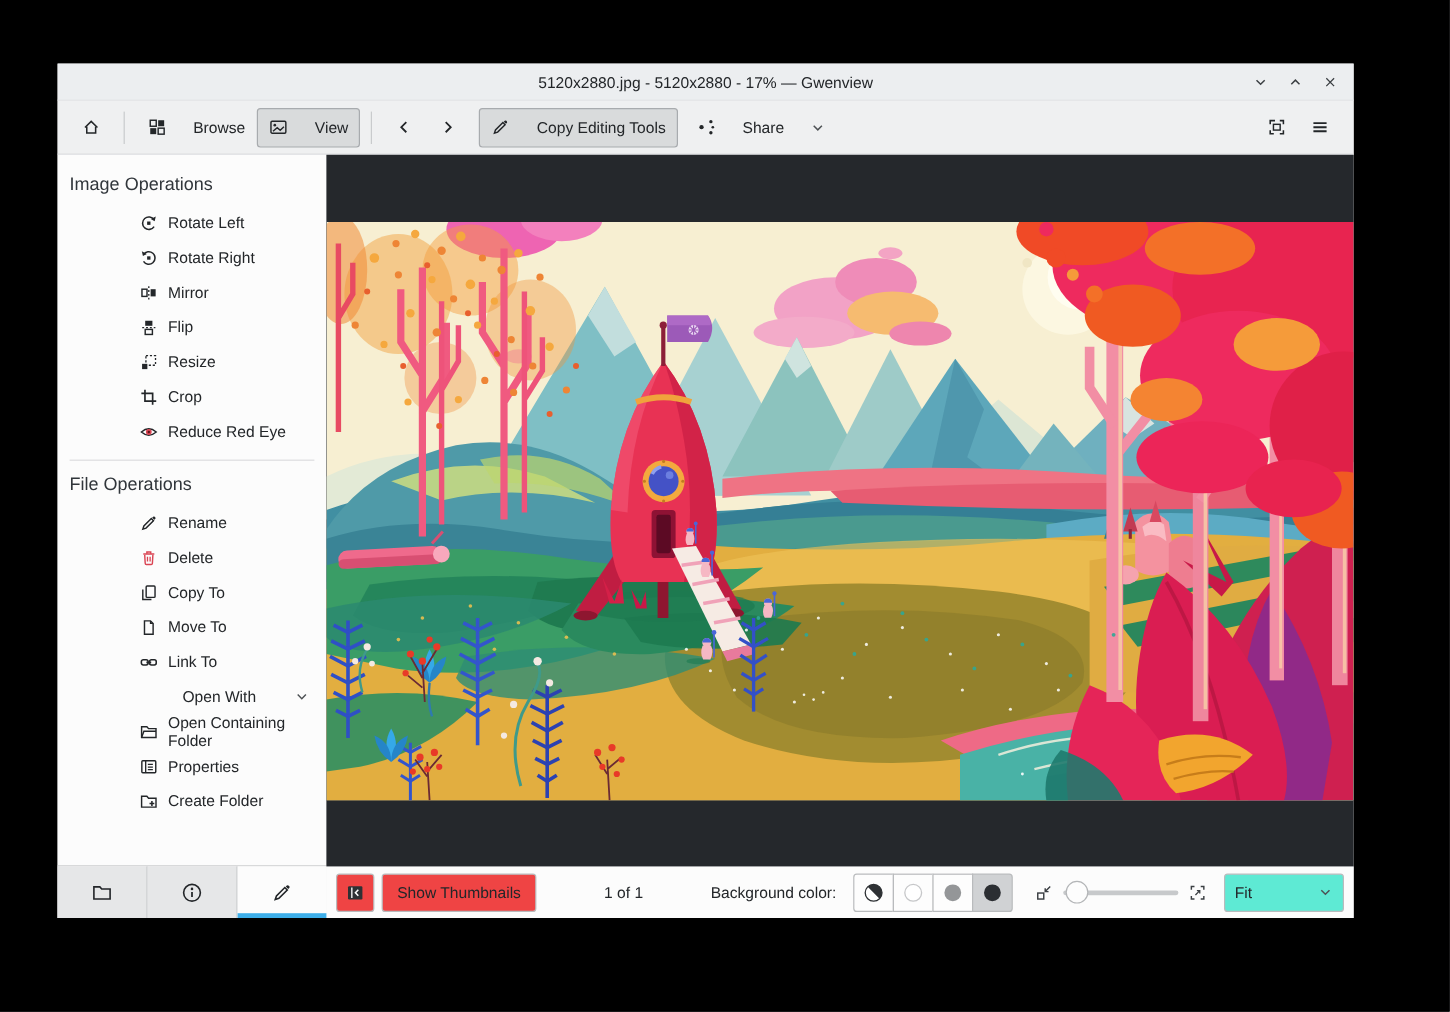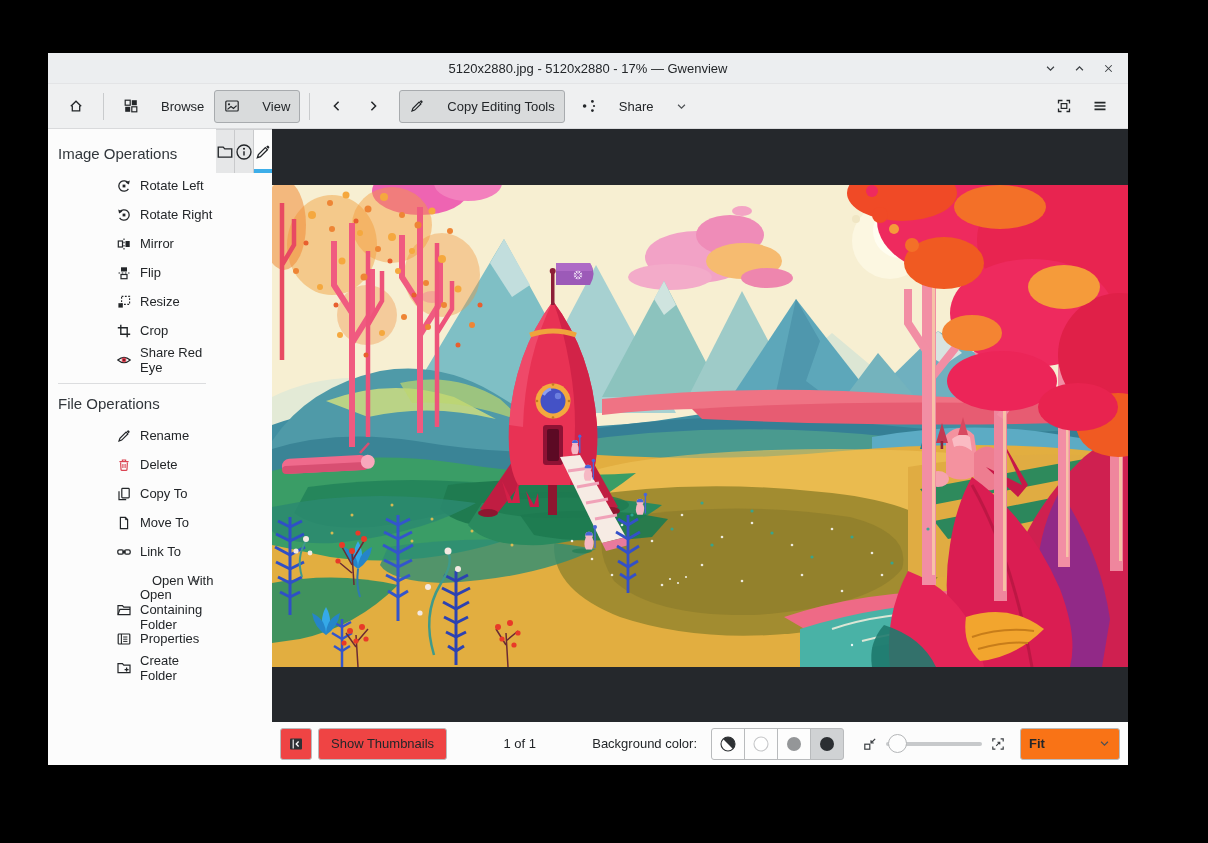--- a/index.html
+++ b/index.html
@@ -13,21 +13,21 @@
   
   .toolbar{height:44px;flex:none;display:flex;align-items:center;padding:0 10px;background:#eff0f1;border-bottom:1px solid #d9dadc;}
   .tb-btn{display:flex;align-items:center;gap:22px;height:31px;padding:0 9px;border-radius:3px;font-size:13px;color:#232629;border:1px solid transparent;background:transparent;cursor:pointer;}
   .tb-btn.pressed{background:#d9dbdc;border-color:#a8abae;}
   .tb-sep{width:1px;height:27px;background:#c9cbcd;margin:0 9px;flex:none;}
   .icon{width:16px;height:16px;color:#232629;flex:none;}
   .icon.red{color:#da4453;}
   .spring{flex:1;}
   
   .body-row{flex:1;display:flex;min-height:0;}
-  .sidebar{width:224px;flex:none;background:#fcfcfc;display:flex;}
+  .sidebar{width:224px;flex:none;background:#fcfcfc;display:flex;flex-direction:column;}
   .side-scroll{flex:1;padding-top:6px;overflow:hidden;font-size:13px;color:#232629;}
   .side-header{font-size:15px;color:#31363b;padding:10px 0 9px 10px;}
   .side-item{display:flex;align-items:center;gap:8px;height:29px;padding-left:24px;cursor:pointer;margin-left:44px;}
   .side-item.submenu{padding-left:60px;position:relative;}
   .side-item.submenu .chev{position:absolute;right:14px;width:13px;height:13px;color:#4d5154;}
   .side-sep{height:1px;background:#dcdddf;margin:9px 10px 1px 10px;}
   .side-tabs{height:43px;flex:none;display:flex;border-top:1px solid #cfd0d2;}
   .side-tab{flex:1;display:flex;align-items:center;justify-content:center;background:#e6e7e8;border-right:1px solid #c9cacc;position:relative;cursor:pointer;}
   .side-tab:last-child{border-right:none;}
   .side-tab.active{background:#fcfcfc;}
@@ -43,21 +43,21 @@
   .sb-btn.iconbtn{width:30px;padding:0;}
   .swatches{display:flex;margin-left:8px;}
   .swatch{width:32px;height:30px;border:1px solid #b9bbbd;background:#fdfdfd;display:flex;align-items:center;justify-content:center;margin-left:-1px;cursor:pointer;}
   .swatch:first-child{border-radius:3px 0 0 3px;margin-left:0;}
   .swatch:last-child{border-radius:0 3px 3px 0;}
   .swatch.selected{background:#d0d2d4;}
   .swatch svg{width:18px;height:18px;}
   .slider{width:96px;height:22px;position:relative;margin:0 2px;cursor:pointer;}
   .slider .track{position:absolute;left:0;right:0;top:9px;height:4px;border-radius:2px;background:#c7c9cb;}
   .slider .handle{position:absolute;left:2px;top:1px;width:19px;height:19px;border-radius:50%;background:#fdfdfd;border:1px solid #b4b6b8;box-sizing:border-box;}
-  .combo{display:flex;align-items:center;height:30px;width:82px;border:1px solid #b9bbbd;border-radius:3px;background:#f97316;padding:0 8px;cursor:pointer;margin-left:8px;font-weight:bold;}
+  .combo{display:flex;align-items:center;height:30px;width:82px;border:1px solid #b9bbbd;border-radius:3px;background:#5eead4;padding:0 8px;cursor:pointer;margin-left:8px;}
   .combo .chev{margin-left:auto;width:13px;height:13px;color:#4d5154;}
 </style>
 </head>
 <body>
 
 <svg width="0" height="0" style="position:absolute">
 <defs>
 <symbol id="i-home" viewBox="0 0 16 16">
         <path d="M2.8 8.2 L8 3.2 L13.2 8.2" fill="none" stroke="currentColor" stroke-width="1.3"></path>
         <path d="M4.3 7.5 V12.8 H11.7 V7.5" fill="none" stroke="currentColor" stroke-width="1.3"></path>
@@ -308,21 +308,21 @@
           <div class="side-item">
               <svg class="icon">
                 <use href="#i-crop"></use>
               </svg>
               <span>Crop</span>
             </div>
           <div class="side-item">
               <svg class="icon">
                 <use href="#i-redeye"></use>
               </svg>
-              <span>Share Red Eye</span>
+              <span>Reduce Red Eye</span>
             </div>
           <div class="side-sep"></div>
           <div class="side-header">File Operations</div>
           <div class="side-item">
               <svg class="icon">
                 <use href="#i-pencil"></use>
               </svg>
               <span>Rename</span>
             </div>
           <div class="side-item">

